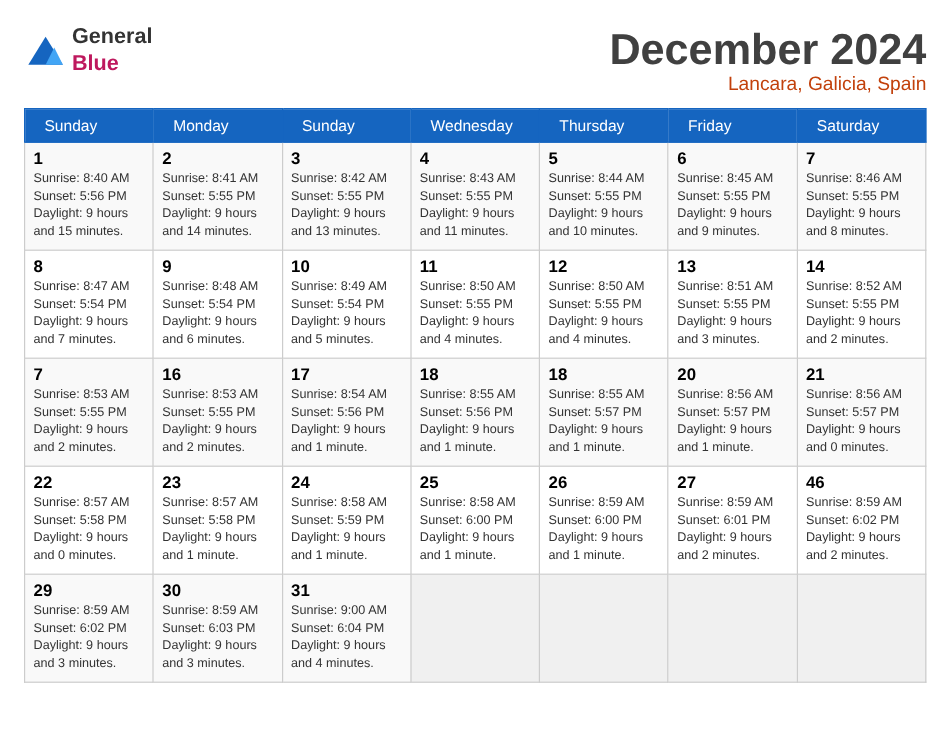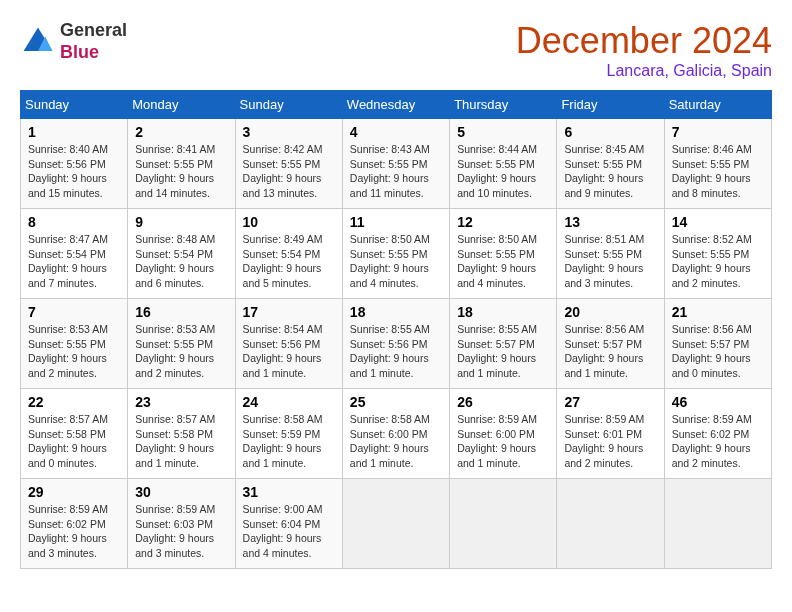--- a/index.html
+++ b/index.html
@@ -11,56 +11,56 @@
       padding: 20px;
     }
     .header {
       display: flex;
       justify-content: space-between;
       align-items: flex-start;
       margin-bottom: 10px;
     }
     .logo {
       display: flex;
-      align-items: center;
+      align-items: flex-end;
       gap: 4px;
     }
     .logo-text {
       font-size: 18px;
       font-weight: bold;
       line-height: 1.2;
     }
     .logo-text span.general { color: #333; }
     .logo-text span.blue { color: #be185d; }
     .logo-icon {
       width: 36px;
       height: 36px;
     }
     .title-block {
       text-align: right;
     }
     .month-title {
       font-size: 36px;
-      font-weight: normal;
-      color: #c2410c;
+      font-weight: bold;
+      color: #404040;
     }
     .location {
       font-size: 16px;
-      color: #6d28d9;
+      color: #c2410c;
     }
     table {
       width: 100%;
       border-collapse: collapse;
       font-size: 11px;
     }
     thead tr th {
       background-color: #1565c0;
       color: #fff;
       text-align: left;
-      padding: 6px 4px;
+      padding: 6px 16px;
       font-size: 13px;
       font-weight: normal;
       border: 1px solid #1565c0;
     }
     tbody tr td {
       vertical-align: top;
       padding: 5px 7px;
       border: 1px solid #ccc;
       background: #fff;
       width: 14.28%;

